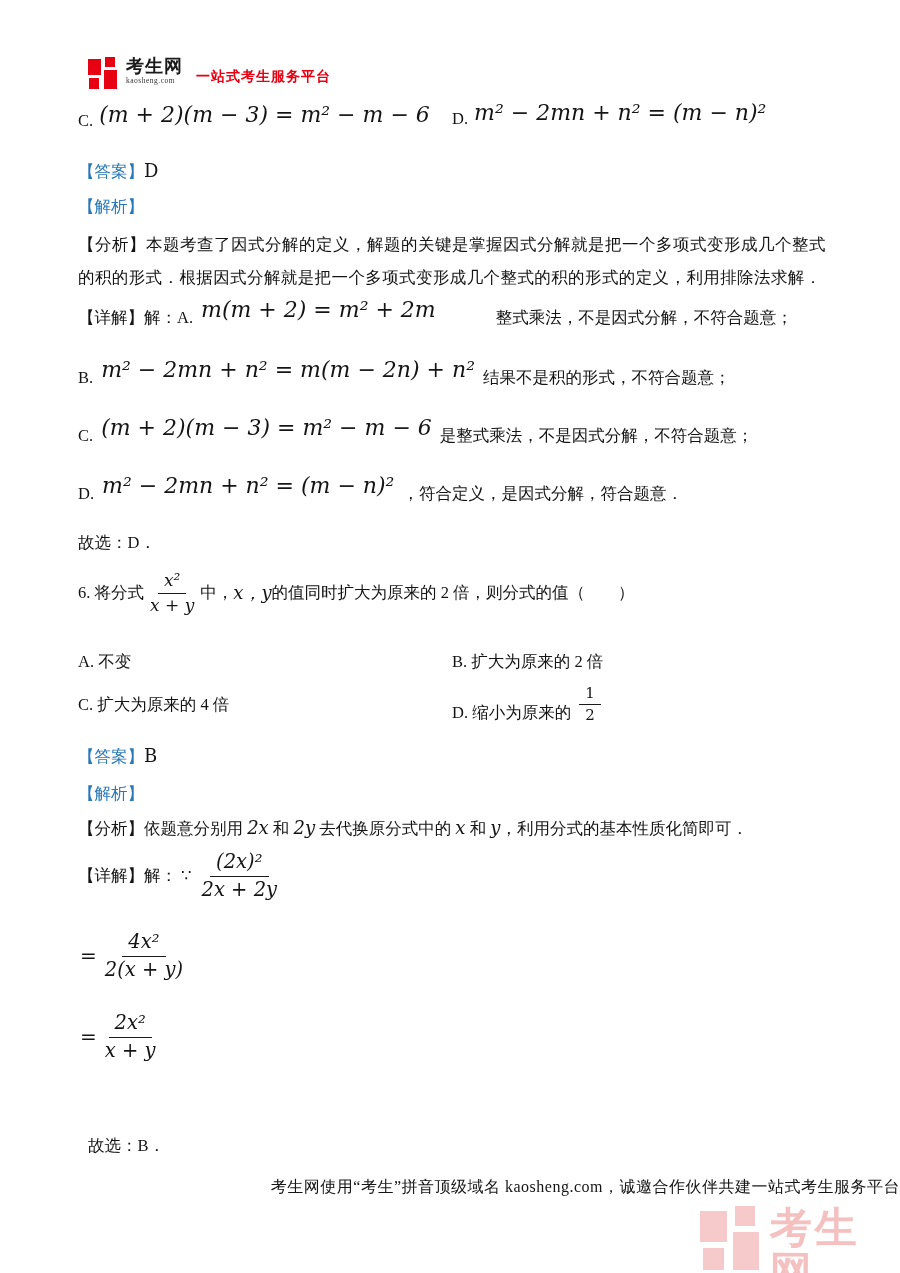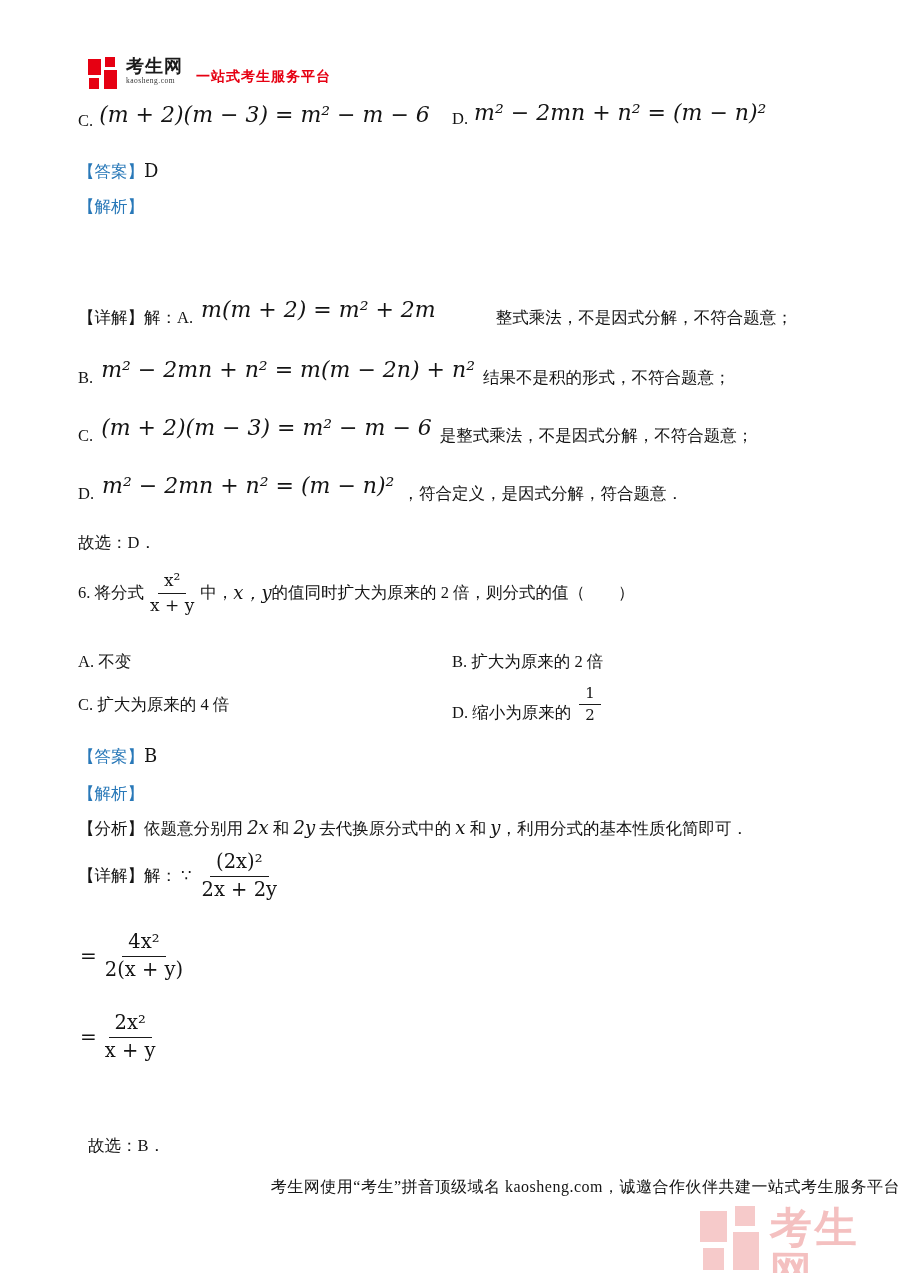--- a/index.html
+++ b/index.html
@@ -9,21 +9,21 @@
   .cn{font-size:16.5px;line-height:22px;}
   .math{font-family:"DejaVu Serif",serif;font-style:italic;font-size:22px;white-space:nowrap;}
   .raise{position:relative;top:-6px;display:inline-block;margin:0 4px;}
   .raise-sm{position:relative;top:-4px;display:inline-block;margin:0 2px;}
   .blue{color:#2878b8;}
   .nowrap{white-space:nowrap;}
   .para{width:748px;text-align:justify;line-height:33px;letter-spacing:.4px;}
   .flexrow{display:flex;align-items:center;}
   
   .frac{display:inline-flex;flex-direction:column;align-items:center;text-align:center;
-        font-family:"DejaVu Serif",serif;line-height:1.15;vertical-align:middle;}
+        font-family:"DejaVu Serif",serif;font-style:italic;line-height:1.15;vertical-align:middle;}
   .frac .num{border-bottom:1.5px solid #1a1a1a;padding:0 6px 2px;}
   .frac .den{padding-top:2px;}
   .frac-big{font-size:19.5px;}
   .frac-stem{font-size:17px;margin:0 6px;}
   .frac-half{font-size:15px;position:relative;top:-9px;margin-left:4px;}
   .eqsign{font-family:"DejaVu Serif",serif;font-size:20px;margin-right:8px;}
   .it{font-family:"DejaVu Serif",serif;font-style:italic;font-size:18px;}
   
   .logo{display:flex;align-items:flex-start;gap:7px;}
   .mark{position:relative;}
@@ -72,20 +72,21 @@
   <div class="abs nowrap" style="left:452px;top:104px;">
     <span class="cn">D.</span>
     <span class="math raise-sm">m² − 2mn + n² = (m − n)²</span>
   </div>
 
   <div class="abs cn" style="left:78px;top:160px;">
     <span class="blue">【答案】</span><span class="math" style="font-style:normal;font-size:18px;">D</span>
   </div>
   <div class="abs cn blue" style="left:78px;top:196px;">【解析】</div>
 
+  <div class="abs cn para" style="left:78px;top:228px;">【分析】本题考查了因式分解的定义，解题的关键是掌握因式分解就是把一个多项式变形成几个整式的积的形式．根据因式分解就是把一个多项式变形成几个整式的积的形式的定义，利用排除法求解．</div>
 
   <div class="abs nowrap" style="left:78px;top:303px;">
     <span class="cn">【详解】解：A.</span>
     <span class="math raise">m(m + 2) = m² + 2m</span>
     <span class="cn" style="margin-left:52px;">整式乘法，不是因式分解，不符合题意；</span>
   </div>
   <div class="abs nowrap" style="left:78px;top:363px;">
     <span class="cn">B.</span>
     <span class="math raise">m² − 2mn + n² = m(m − 2n) + n²</span>
     <span class="cn">结果不是积的形式，不符合题意；</span>

